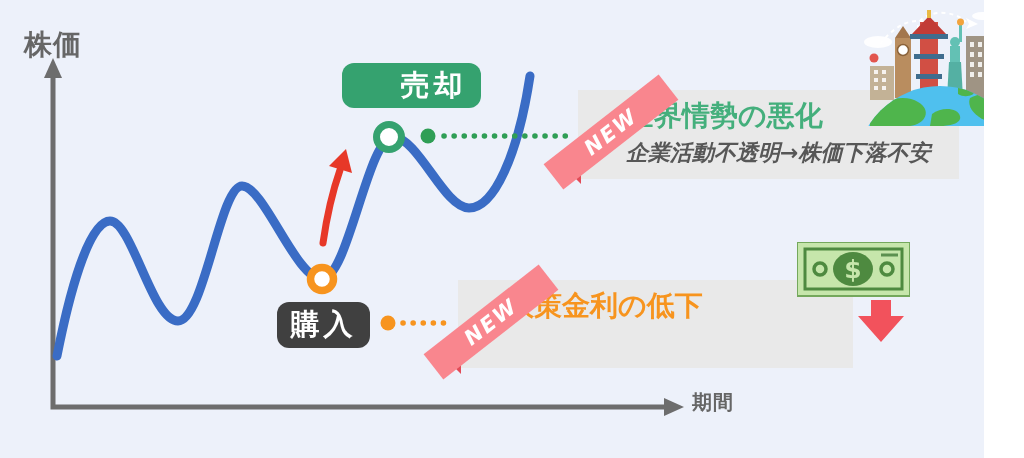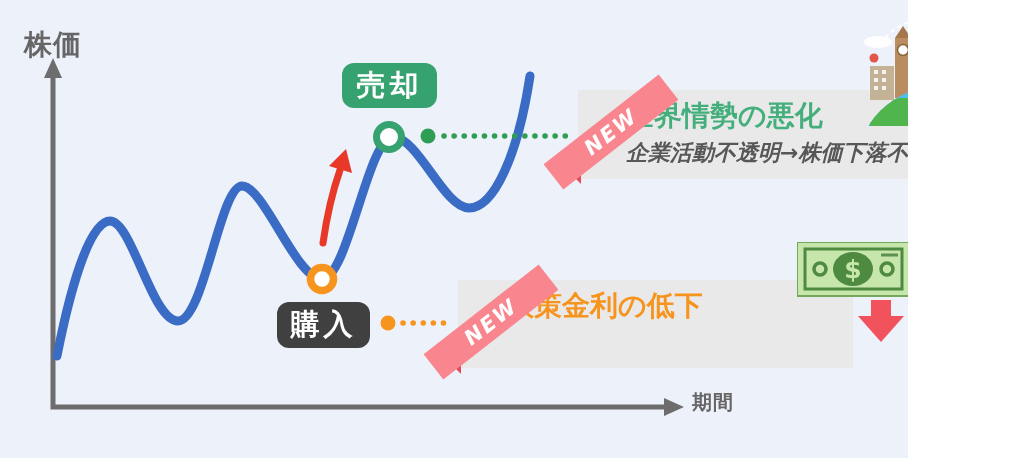--- a/index.html
+++ b/index.html
@@ -1,28 +1,28 @@
 <!DOCTYPE html>
 <html><head>
 <meta charset="utf-8">
 <style>
   html,body{margin:0;padding:0;}
   body{font-family:"DejaVu Sans","Liberation Sans",sans-serif;}
-  .stage{position:relative;width:908px;height:458px;background:#edf1fa;overflow:hidden;}
+  .stage{position:relative;width:984px;height:458px;background:#edf1fa;overflow:hidden;}
 
   .chart-svg{position:absolute;left:0;top:0;z-index:1;}
 
   .axis-label{position:absolute;font-weight:bold;color:#666;z-index:2;}
   .axis-label.y{left:24px;top:26px;font-size:28px;letter-spacing:1px;}
   .axis-label.x{left:692px;top:389px;font-size:20px;letter-spacing:1px;}
 
   .badge{position:absolute;display:flex;align-items:center;justify-content:center;
          color:#fff;font-weight:bold;font-size:29px;letter-spacing:4px;
          border-radius:12px;z-index:3;}
-  .badge.sell{left:342px;top:63px;width:95px;height:45px;background:#35a26f;}
+  .badge.sell{left:342px;top:63px;width:95px;height:45px;background:#35a26f;padding-left:44px;}
   .badge.buy{left:277px;top:302px;width:93px;height:46px;background:#404040;}
 
   .callout{position:absolute;background:#e9e9e9;z-index:2;padding:11px 8px 8px 48px;box-sizing:border-box;}
   .callout-world{left:578px;top:90px;width:381px;height:89px;}
   .callout-rate{left:458px;top:280px;width:395px;height:88px;}
   .callout-title{font-weight:bold;font-size:28px;line-height:1.1;white-space:nowrap;}
   .callout-title.green{color:#44af7c;}
   .callout-title.orange{color:#f7941e;}
   .callout-sub{font-weight:bold;font-size:22px;color:#575757;margin-top:6px;white-space:nowrap;font-style:italic;}
 

